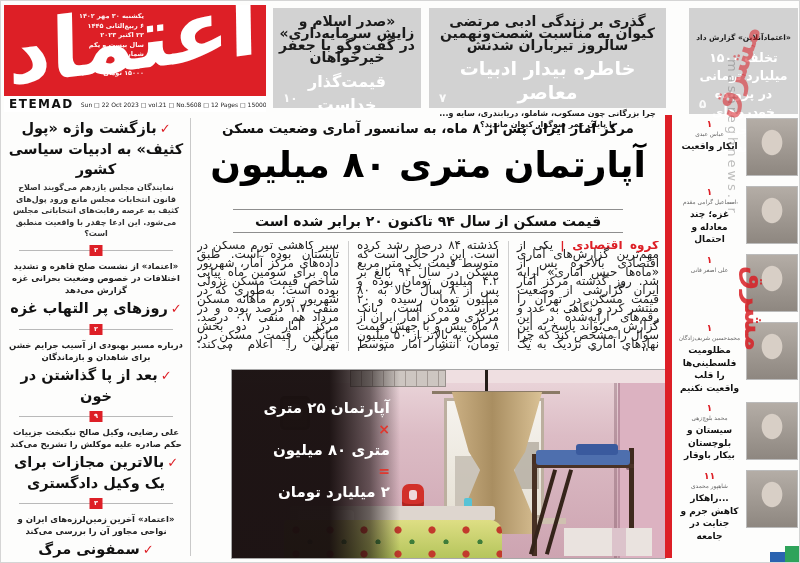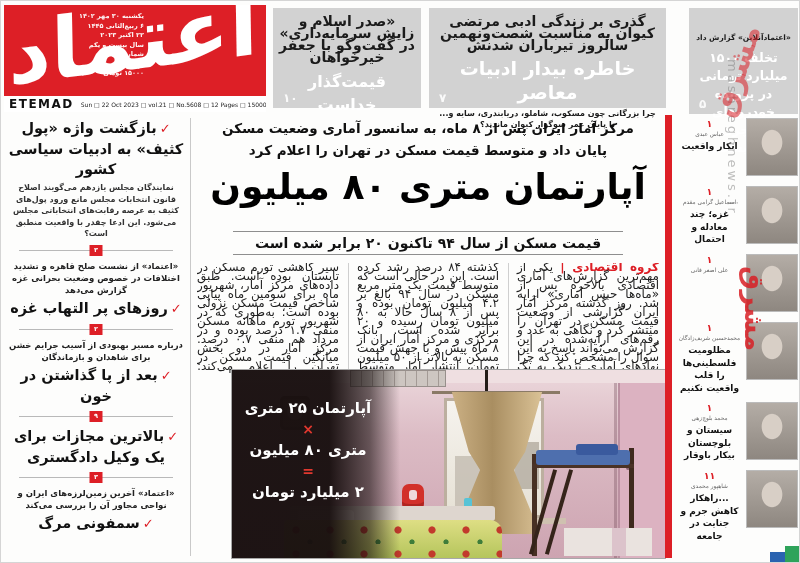--- a/index.html
+++ b/index.html
@@ -93,21 +93,21 @@
           background:linear-gradient(#dede84,#b5c55c);
           background-image:radial-gradient(circle at 12px 10px,#c23a2c 3.2px,transparent 4px),
                            radial-gradient(circle at 26px 22px,#3f7d3a 2.2px,transparent 3px),
                            linear-gradient(#dede84,#b5c55c);
           background-size:34px 24px,34px 24px,100% 100%;}
   .ph-cornerline{left:382px;top:13px;width:3px;height:175px;background:rgba(115,75,90,.35);}
   .ph-door{left:386px;top:13px;width:47px;height:175px;background:#dcb2c1;border-left:2px solid #bb90a1;box-sizing:border-box;}
   .ph-knob{left:394px;top:96px;width:4px;height:4px;border-radius:50%;background:#8a6272;}
   .ph-shade{left:0;top:0;width:168px;height:100%;
             background:linear-gradient(90deg,rgba(24,15,15,.97) 58%,rgba(24,15,15,.6) 82%,rgba(24,15,15,0) 100%);}
-  .ph-ovl{left:0;top:26px;width:152px;text-align:center;direction:rtl;color:#fff;font-weight:bold;}
+  .ph-ovl{left:6px;top:26px;width:152px;text-align:right;direction:rtl;color:#fff;font-weight:bold;}
   .ovl-line{font-size:15px;line-height:24px;}
   .ovl-op{color:#e0382f;font-size:14px;line-height:18px;font-weight:bold;}
   
   .redbar{left:664px;top:114px;width:7px;height:443px;background:#dd1f26;}
   .sidebar{left:677px;top:117px;width:120px;direction:rtl;}
   .sb-title{color:#dd1f26;font-weight:bold;font-size:16px;text-align:center;margin-bottom:6px;}
   .sb-item{display:flex;direction:rtl;margin-bottom:8px;min-height:60px;}
   .sb-photo{width:52px;height:58px;flex:none;margin-left:5px;border:1px solid #bbb;box-sizing:border-box;
             background:radial-gradient(ellipse 18px 22px at 50% 42%,#d8cfc6 0 55%,transparent 60%),
                        linear-gradient(#b4ada6,#8e8780);}
@@ -176,35 +176,35 @@
     <div class="t-div">
         <span class="t-pg">۲</span>
       </div>
 
     <div class="t-kicker">درباره مسیر بهبودی از آسیب جرایم خشن برای شاهدان و بازماندگان</div>
     <div class="t-title"><span class="chk">✓</span><span>بعد از پا گذاشتن در خون</span></div>
     <div class="t-div">
         <span class="t-pg">۹</span>
       </div>
 
+    <div class="t-kicker">علی رضایی، وکیل صالح نیکبخت جزییات حکم صادره علیه موکلش را تشریح می‌کند</div>
     <div class="t-title"><span class="chk">✓</span><span>بالاترین مجازات برای یک وکیل دادگستری</span></div>
     <div class="t-div">
         <span class="t-pg">۳</span>
       </div>
 
     <div class="t-kicker">«اعتماد» آخرین زمین‌لرزه‌های ایران و نواحی مجاور آن را بررسی می‌کند</div>
     <div class="t-title"><span class="chk">✓</span><span>سمفونی مرگ</span></div>
 
   </div>
 
   <div class="abs vline" style="left:189px;top:117px;height:438px;"></div>
 
   <div class="abs main">
     <div class="m-kicker">مرکز آمار ایران پس از ۸ ماه، به سانسور آماری وضعیت مسکن</div>
-    <div class="m-kicker">پایان داد و متوسط قیمت مسکن در تهران را اعلام کرد</div>
     <div class="m-headline">آپارتمان متری ۸۰ میلیون</div>
     <div class="m-subwrap">
       <div class="m-subhead">قیمت مسکن از سال ۹۴ تاکنون ۲۰ برابر شده است</div>
     </div>
     <div class="m-cols">
       <div class="m-col sep">
         <span class="byline">گروه اقتصادی |</span>
         <span>یکی از مهم‌ترین گزارش‌های آماری اقتصادی بالاخره پس از «ماه‌ها حبس آماری» ارایه شد. روز گذشته مرکز آمار ایران گزارشی از وضعیت قیمت مسکن در تهران را منتشر کرد و نگاهی به عدد و رقم‌های ارایه‌شده در این گزارش می‌تواند پاسخ به این سوال را مشخص کند که چرا نهادهای آماری نزدیک به یک سال است که عدد و رقم تازه‌ای از بازار مسکن ارایه نمی‌کنند. چرا که مطابق این آمار، متوسط قیمت مسکن در تهران به ۸۰ میلیون تومان در هر متر مربع رسیده و نسبت به شهریور ماه سال</span>
       </div>
       <div class="m-col sep">

